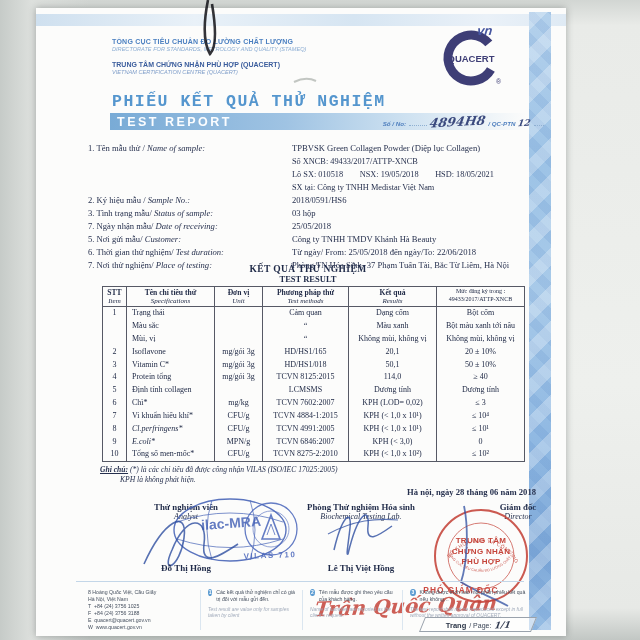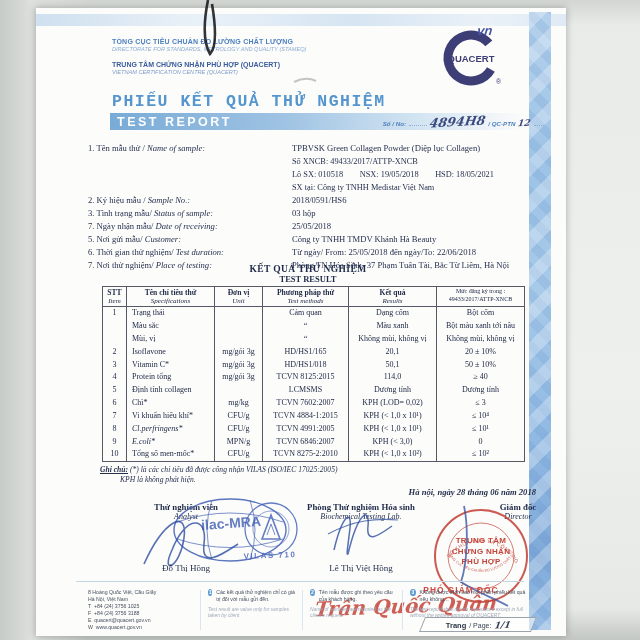--- a/index.html
+++ b/index.html
@@ -78,27 +78,27 @@
   .he{ font-size:7px; font-style:italic; font-weight:normal; }
   .hm{ font-size:6px; font-weight:normal; line-height:7.5px; }
   table.res td{ height:12.9px; line-height:1; font-size:8px; padding:0 2px; text-align:center; }
   table.res td.nm{ text-align:left; padding-left:5px; }
   table.res td.it{ font-style:italic; }
 
   .notebk{ position:absolute; left:64px; top:457px; font-size:7.6px; color:#26304e; font-style:italic; }
   .notebk .gl{ font-weight:bold; text-decoration:underline; }
   .notebk .l2{ margin-left:20px; line-height:11px; }
   .dateline{ position:absolute; right:30px; top:479px; font-size:8.6px; font-weight:bold;
-    font-style:italic; color:#26304e; }
+    color:#26304e; }
 
   
   .sigtitle{ position:absolute; text-align:center; color:#1f2a48; }
   .sigtitle .tv{ font-size:8.8px; font-weight:bold; }
   .sigtitle .te{ font-size:8px; font-style:italic; }
-  .signame{ position:absolute; text-align:center; font-size:9px; font-weight:normal; color:#1f2a48; }
+  .signame{ position:absolute; text-align:center; font-size:9px; font-weight:bold; color:#1f2a48; }
 
   .stamp-ilac{ position:absolute; left:134px; top:488px; opacity:.85; }
   .ilac-txt{ position:absolute; left:150px; top:507px; width:90px; text-align:center;
     font-family:"Liberation Sans",sans-serif; font-size:14px; font-weight:bold; color:#3f5db4;
     transform:rotate(-4deg); opacity:.8; }
   .stamp-vilas{ position:absolute; left:206px; top:492px; opacity:.85; }
   .vilas-txt{ position:absolute; left:192px; top:543px; width:84px; text-align:center;
     font-family:"Liberation Sans",sans-serif; font-size:8px; font-weight:bold; color:#4a66bb;
     letter-spacing:1.5px; transform:rotate(-2deg); opacity:.85; }
   .stamp-red{ position:absolute; left:395px; top:498px; opacity:.88; }

